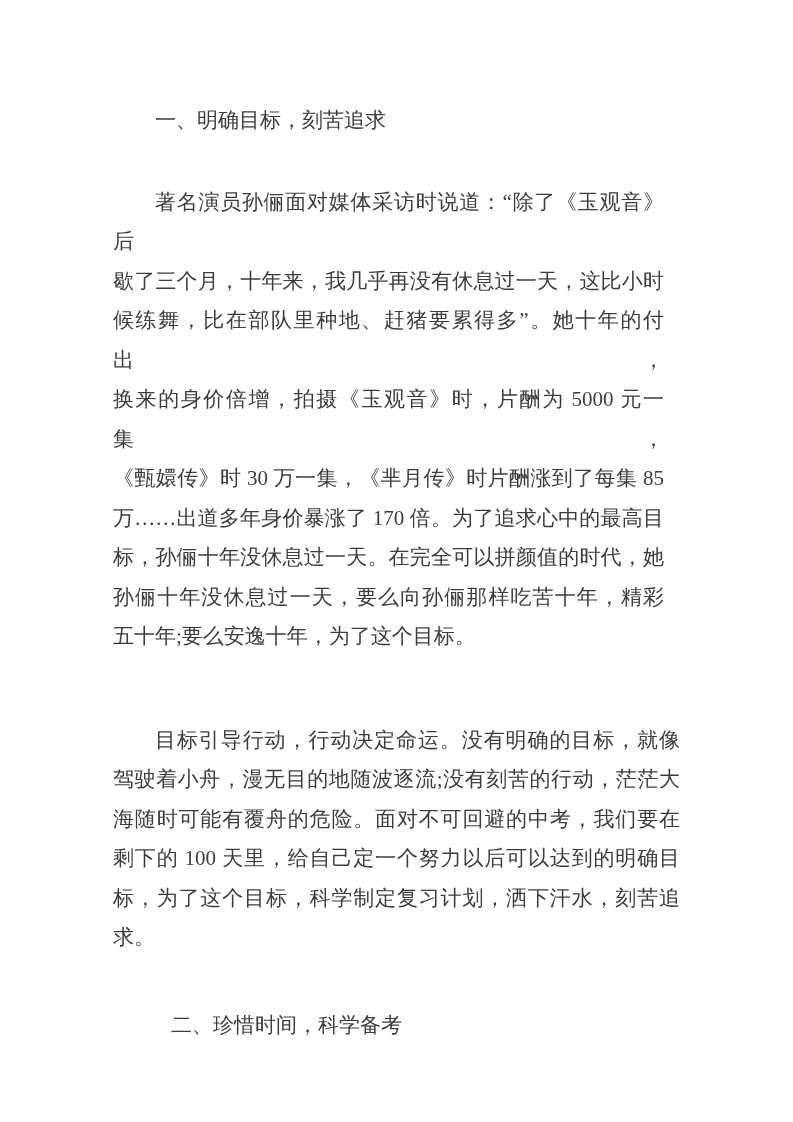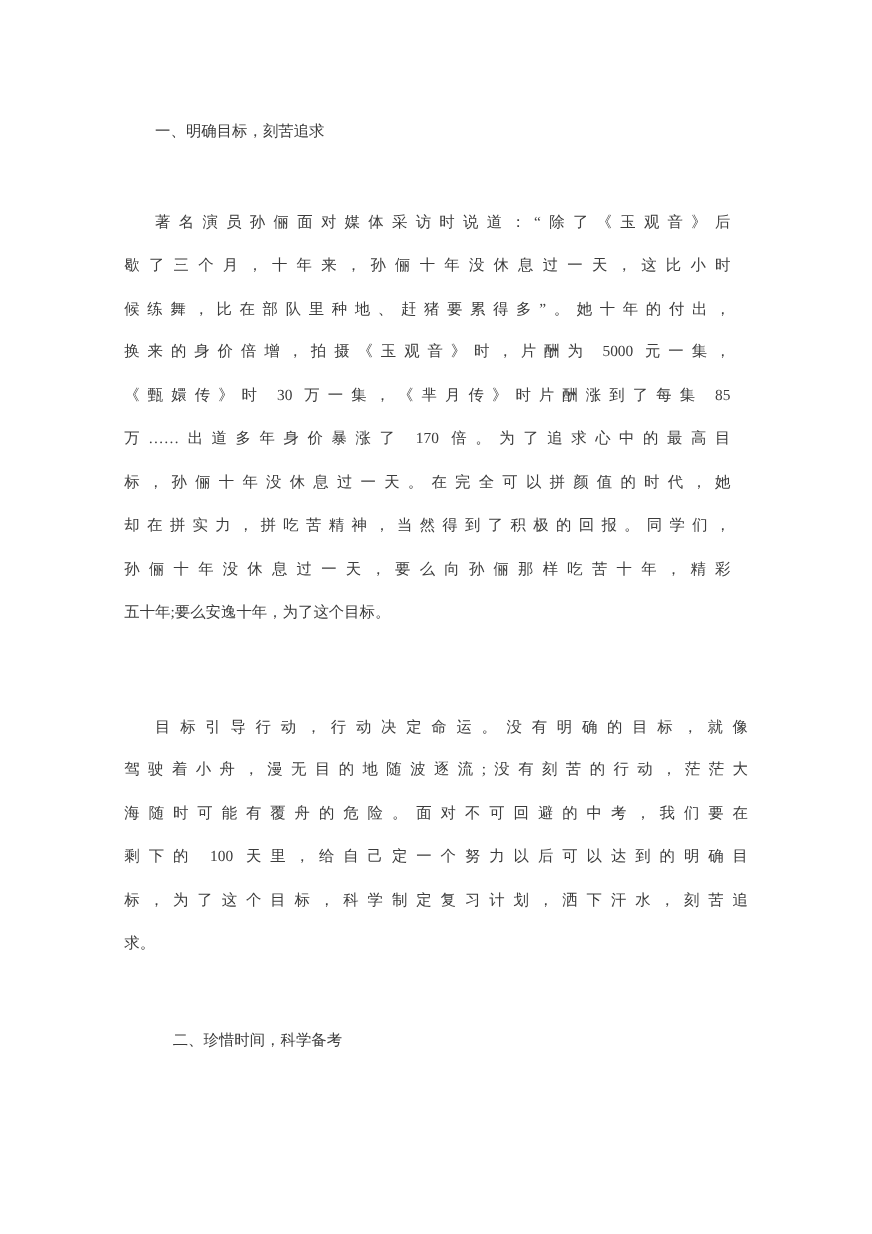--- a/index.html
+++ b/index.html
@@ -21,21 +21,21 @@
     width: 793px;
     height: 1122px;
     background: var(--page-bg);
   }
   .doc {
     box-sizing: border-box;
     padding: 101px 113px 0 113px;
     width: 793px;
     color: var(--text-color);
     font-family: "Liberation Serif", "DejaVu Serif", serif;
-    font-size: 14px;
+    font-size: 21px;
     line-height: 39.5px;
   }
   .heading {
     text-indent: 2em;
     text-align: left;
     white-space: nowrap;
   }
   .para {
     text-align: justify;
   }
@@ -61,27 +61,26 @@
 </head>
 <body>
 
 <div class="page">
   <div class="doc">
 
     <div id="section-1-heading" class="heading">一、明确目标，刻苦追求</div>
 
     <div id="paragraph-1" class="para">
         <div class="line">著名演员孙俪面对媒体采访时说道：“除了《玉观音》后</div>
-        <div class="line">歇了三个月，十年来，孙俪十年没休息过一天，这比小时</div>
+        <div class="line">歇了三个月，十年来，我几乎再没有休息过一天，这比小时</div>
         <div class="line">候练舞，比在部队里种地、赶猪要累得多”。她十年的付出，</div>
         <div class="line">换来的身价倍增，拍摄《玉观音》时，片酬为 5000 元一集，</div>
         <div class="line">《甄嬛传》时 30 万一集，《芈月传》时片酬涨到了每集 85</div>
         <div class="line">万……出道多年身价暴涨了 170 倍。为了追求心中的最高目</div>
         <div class="line">标，孙俪十年没休息过一天。在完全可以拼颜值的时代，她</div>
-        <div class="line">却在拼实力，拼吃苦精神，当然得到了积极的回报。同学们，</div>
         <div class="line">孙俪十年没休息过一天，要么向孙俪那样吃苦十年，精彩</div>
         <div class="line">五十年;要么安逸十年，为了这个目标。</div>
       </div>
 
     <div id="paragraph-2" class="para">
         <div class="line">目标引导行动，行动决定命运。没有明确的目标，就像</div>
         <div class="line">驾驶着小舟，漫无目的地随波逐流;没有刻苦的行动，茫茫大</div>
         <div class="line">海随时可能有覆舟的危险。面对不可回避的中考，我们要在</div>
         <div class="line">剩下的 100 天里，给自己定一个努力以后可以达到的明确目</div>
         <div class="line">标，为了这个目标，科学制定复习计划，洒下汗水，刻苦追</div>

